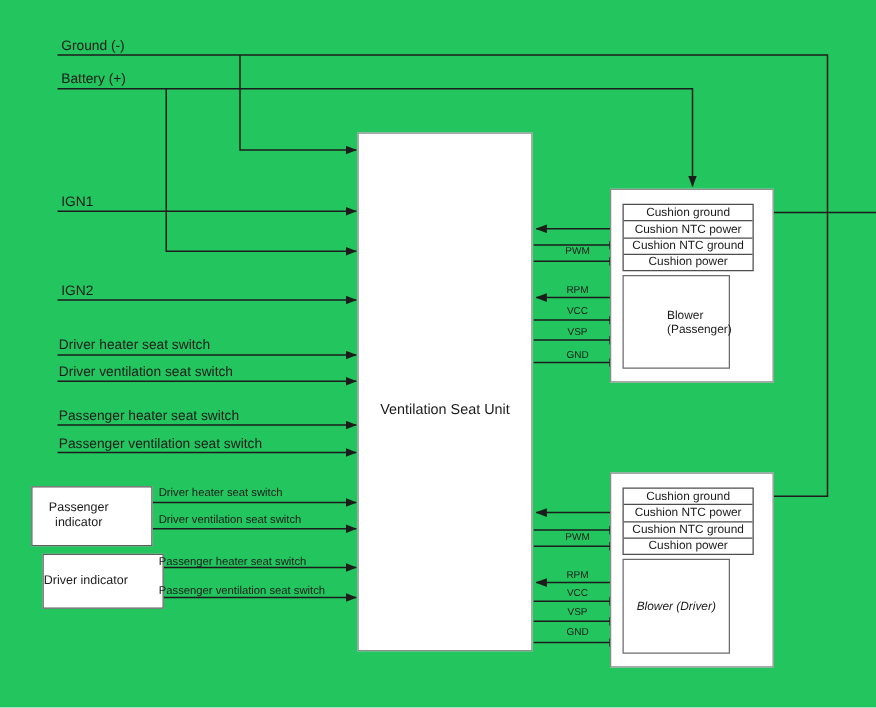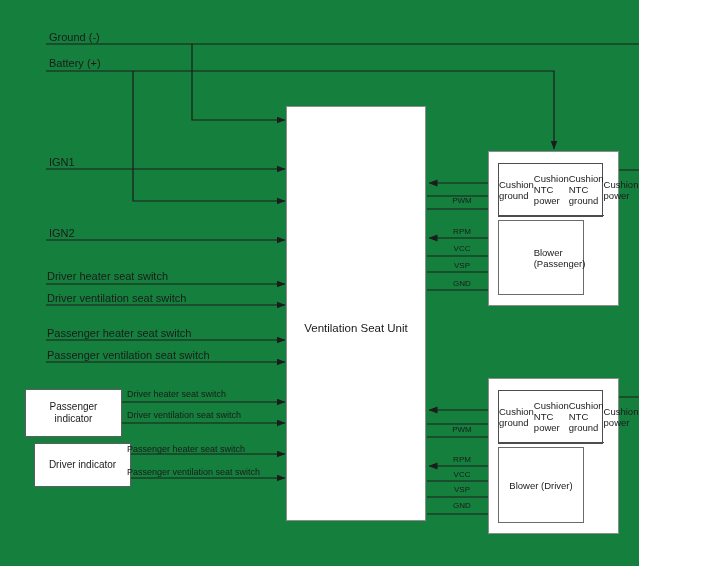--- a/index.html
+++ b/index.html
@@ -1,36 +1,36 @@
 <!DOCTYPE html>
 <html><head>
 <meta charset="utf-8">
 <style>
   html,body{margin:0;padding:0;background:#fff;}
   #stage{
-    position:relative;width:639px;height:566px;background:#15803d;overflow:hidden;
+    position:relative;width:701px;height:566px;background:#22c55e;overflow:hidden;
     font-family:"Liberation Sans","DejaVu Sans",sans-serif;color:#1a1a1a;
   }
   #wires{position:absolute;left:0;top:0;width:701px;height:566px;}
   .wire{stroke:#1c1c1c;stroke-width:1.2;fill:none;}
   .lbl{position:absolute;white-space:nowrap;}
   .lbl-main{font-size:11px;line-height:12px;}
   .lbl-sub{font-size:9px;line-height:10px;}
   .lbl-pin{font-size:8px;line-height:9px;width:44px;text-align:center;}
   .box{position:absolute;box-sizing:border-box;background:#fff;}
   .box-outer{border:1.4px solid #8c8c8c;}
   .box-unit{border:1.4px solid #8c8c8c;}
   .unit-title{position:absolute;left:286px;top:286px;width:140px;text-align:center;font-size:11.5px;margin-top:36px;}
-  .stack{border:1px solid #4d4d4d;display:flex;flex-direction:row;}
+  .stack{border:1px solid #4d4d4d;display:flex;flex-direction:column;}
   .stack .row{flex:1;display:flex;align-items:center;justify-content:center;
     font-size:9.5px;border-bottom:1px solid #4d4d4d;}
   .stack .row:last-child{border-bottom:none;}
   .blower{border:1px solid #6b6b6b;display:flex;align-items:center;justify-content:center;
     font-size:9.5px;}
-  .indicator{border:1px solid #5e5e5e;display:flex;align-items:center;justify-content:center;
+  .indicator{border:1px solid #5e5e5e;display:flex;align-items:center;
     font-size:10px;text-align:center;}
   .indicator .inner{max-width:74px;line-height:12px;}
 </style>
 </head>
 <body>
 
 <div id="stage">
 
   <svg id="wires" viewBox="0 0 701 566" xmlns="http://www.w3.org/2000/svg">
     <defs>
@@ -115,21 +115,21 @@
   <div class="lbl lbl-pin" style="left:440px;top:261px;">VSP</div>
   <div class="lbl lbl-pin" style="left:440px;top:279px;">GND</div>
 
   <div class="box box-outer" style="left:488px;top:378px;width:131px;height:156px;"></div>
   <div class="box stack" style="left:498px;top:390px;width:105px;height:54px;">
     <div class="row">Cushion ground</div>
     <div class="row">Cushion NTC power</div>
     <div class="row">Cushion NTC ground</div>
     <div class="row">Cushion power</div>
   </div>
-  <div class="box blower" style="left:498px;top:447px;width:86px;height:76px;">
+  <div class="box blower" style="left:498px;top:447px;width:86px;height:76px;font-style:italic;">
     <span>Blower (Driver)</span>
   </div>
   <div class="lbl lbl-pin" style="left:440px;top:425px;">PWM</div>
   <div class="lbl lbl-pin" style="left:440px;top:455px;">RPM</div>
   <div class="lbl lbl-pin" style="left:440px;top:470px;">VCC</div>
   <div class="lbl lbl-pin" style="left:440px;top:485px;">VSP</div>
   <div class="lbl lbl-pin" style="left:440px;top:501px;">GND</div>
 
 </div>
 

